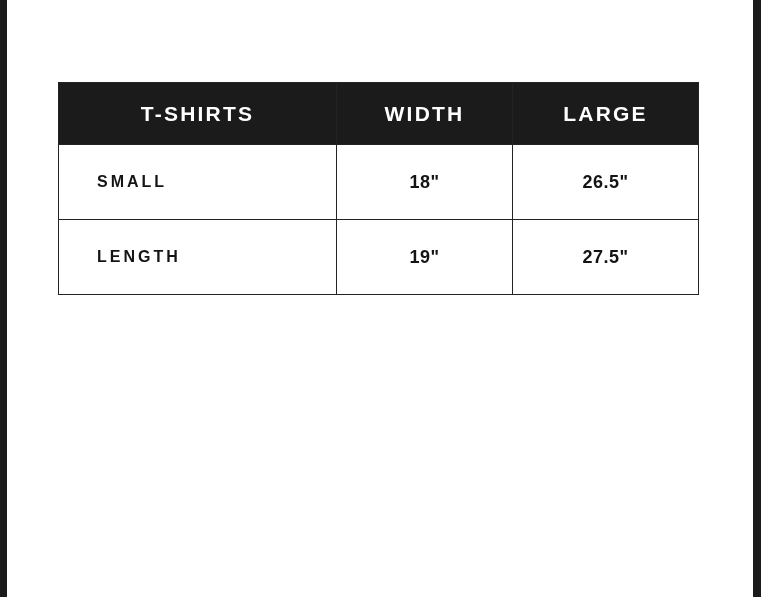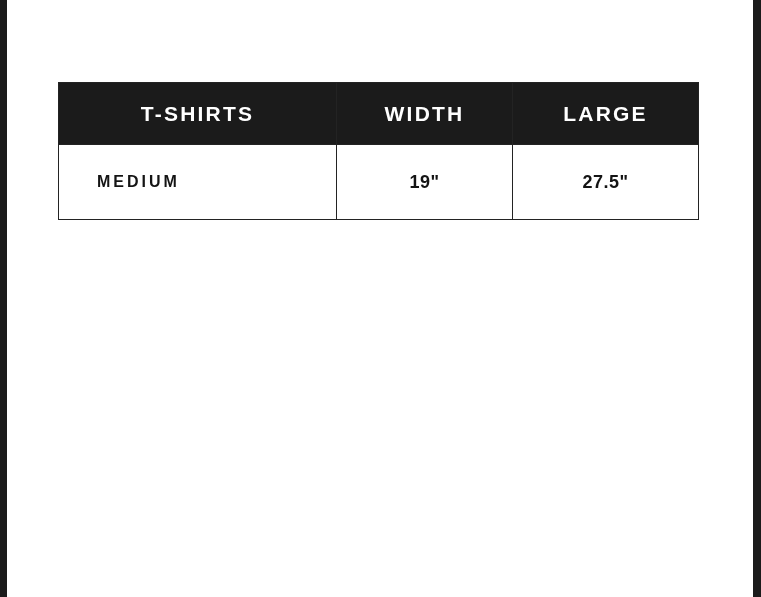--- a/index.html
+++ b/index.html
@@ -114,21 +114,26 @@
     <table class="size-chart">
       <thead>
         <tr>
           <th class="col-size">T-SHIRTS</th>
           <th class="col-width">WIDTH</th>
           <th class="col-length">LARGE</th>
         </tr>
       </thead>
       <tbody>
         <tr>
-          <td class="size-name">MEDIUM</td>
+          <td class="size-name">SMALL</td>
+          <td class="measure">18"</td>
+          <td class="measure">26.5"</td>
+        </tr>
+        <tr>
+          <td class="size-name">LENGTH</td>
           <td class="measure">19"</td>
           <td class="measure">27.5"</td>
         </tr>
       </tbody>
     </table>
   </div>
 
 
 </div>
 

